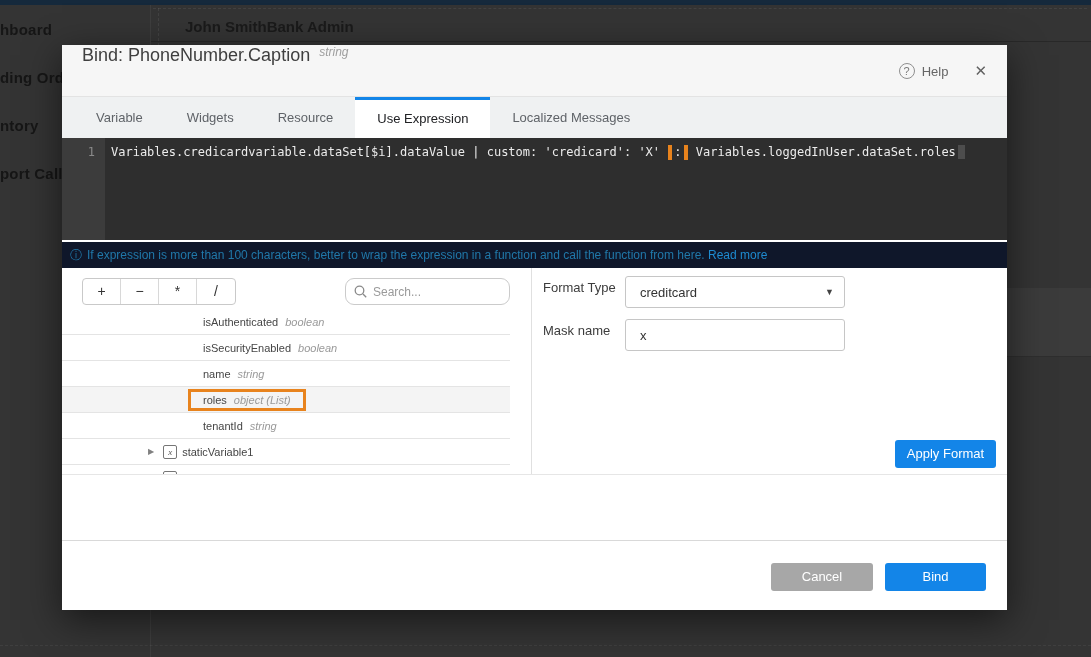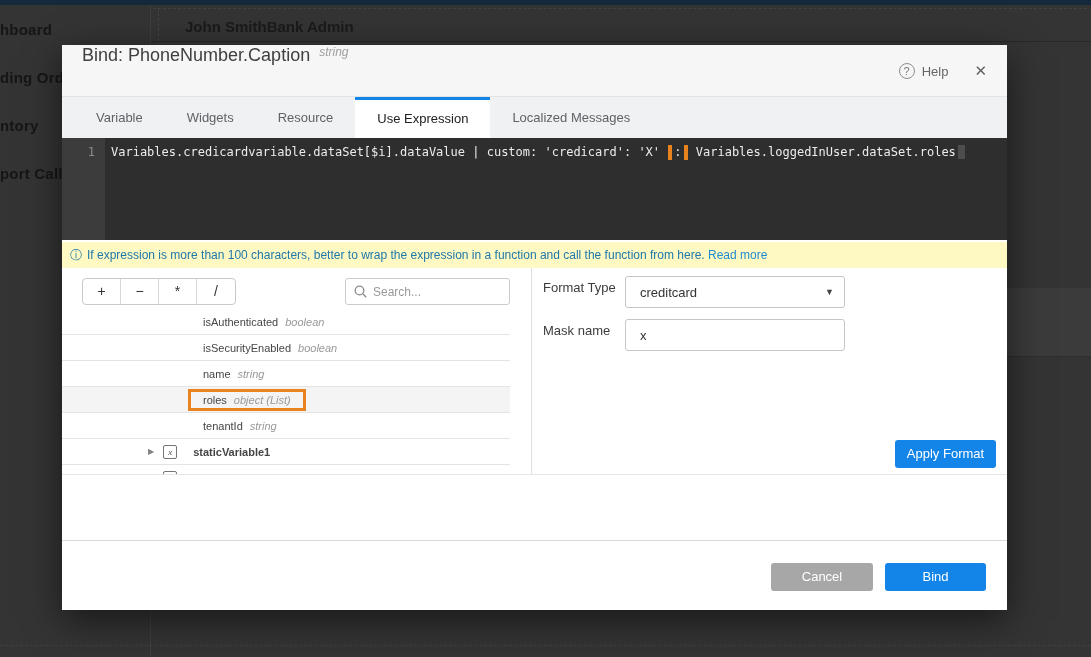--- a/index.html
+++ b/index.html
@@ -57,41 +57,41 @@
   .lineno { position:absolute; left:0; top:7px; width:33px; text-align:right; color:#8a8a8a; font-size:12px; }
   .code { position:absolute; left:49px; top:7px; right:4px; color:#ececec; white-space:pre; overflow:hidden; }
   .code .hl {
     display:inline-block; border:4px solid #e8831d; padding:0 2px; margin:-4px 1px;
     line-height:15px; vertical-align:middle;
   }
   .code .cursor { display:inline-block; width:7px; height:14px; background:#4d4d4d; margin-left:2px; vertical-align:text-bottom; }
 
   
   .infobar {
-    margin-top:2px; height:26px; background:#fef9c3; color:#2078a9;
+    margin-top:2px; height:26px; background:#0f172a; color:#2078a9;
     font-size:12px; line-height:26px; padding-left:8px; white-space:nowrap; overflow:hidden;
   }
   .infobar .info-icon { margin-right:5px; font-style:normal; }
   .infobar a { color:#1e8bd0; text-decoration:none; cursor:pointer; }
 
   
   .content { position:relative; height:207px; border-bottom:1px solid #e6e6e6; overflow:hidden; }
   .vsep { position:absolute; left:469px; top:0; bottom:0; width:1px; background:#e0e0e0; }
 
   .ops {
     position:absolute; left:20px; top:10px; height:27px; display:flex;
     border:1px solid #c9c9c9; border-radius:4px; overflow:hidden; background:#fff;
   }
   .op { width:38px; text-align:center; line-height:25px; font-size:14px; color:#333;
         border-right:1px solid #d8d8d8; cursor:pointer; }
   .op:last-child { border-right:none; }
 
   .search {
     position:absolute; left:283px; top:10px; width:165px; height:27px;
-    border:1px solid #cbcbcb; border-radius:3px; display:flex; align-items:center; padding-left:8px;
+    border:1px solid #cbcbcb; border-radius:9px; display:flex; align-items:center; padding-left:8px;
   }
   .search svg { flex:0 0 auto; }
   .search .ph { font-size:12px; color:#9a9a9a; margin-left:6px; }
 
   .tree { position:absolute; left:0; top:41px; width:448px; }
   .trow { height:26px; border-bottom:1px solid #e4e4e4; display:flex; align-items:center; }
   .trow.prop { padding-left:141px; }
   .trow.selected { background:#f4f4f4; }
   .tname { font-size:11px; color:#454545; }
   .ttype { font-size:11px; font-style:italic; color:#999; margin-left:7px; }
@@ -99,21 +99,21 @@
     display:inline-flex; align-items:center; border:3px solid #e8831d;
     padding:2px 12px; margin-left:-15px; background:transparent;
   }
   .trow.var { padding-left:86px; }
   .arrow-icon { font-size:8px; color:#808080; margin-right:9px; }
   .var-icon {
     width:14px; height:14px; border:1px solid #767676; border-radius:2px;
     font-size:9px; font-style:italic; font-family:"Liberation Serif", serif;
     color:#555; text-align:center; line-height:12px; background:#fff;
   }
-  .trow.var .tname { margin-left:16px;font-weight:bold; }
+  .trow.var .tname { margin-left:5px; }
 
   
   .f-label { position:absolute; font-size:13px; color:#3c3c3c; }
   .f-select, .f-input {
     position:absolute; left:563px; width:220px; height:32px;
     border:1px solid #c6c6c6; border-radius:3px; background:#fff;
     display:flex; align-items:center; padding-left:14px; font-size:13px; color:#333;
   }
   .f-select .caret { position:absolute; right:10px; font-size:9px; color:#444; }
   .btn { border-radius:3px; color:#fff; font-size:13px; text-align:center; cursor:pointer; }

